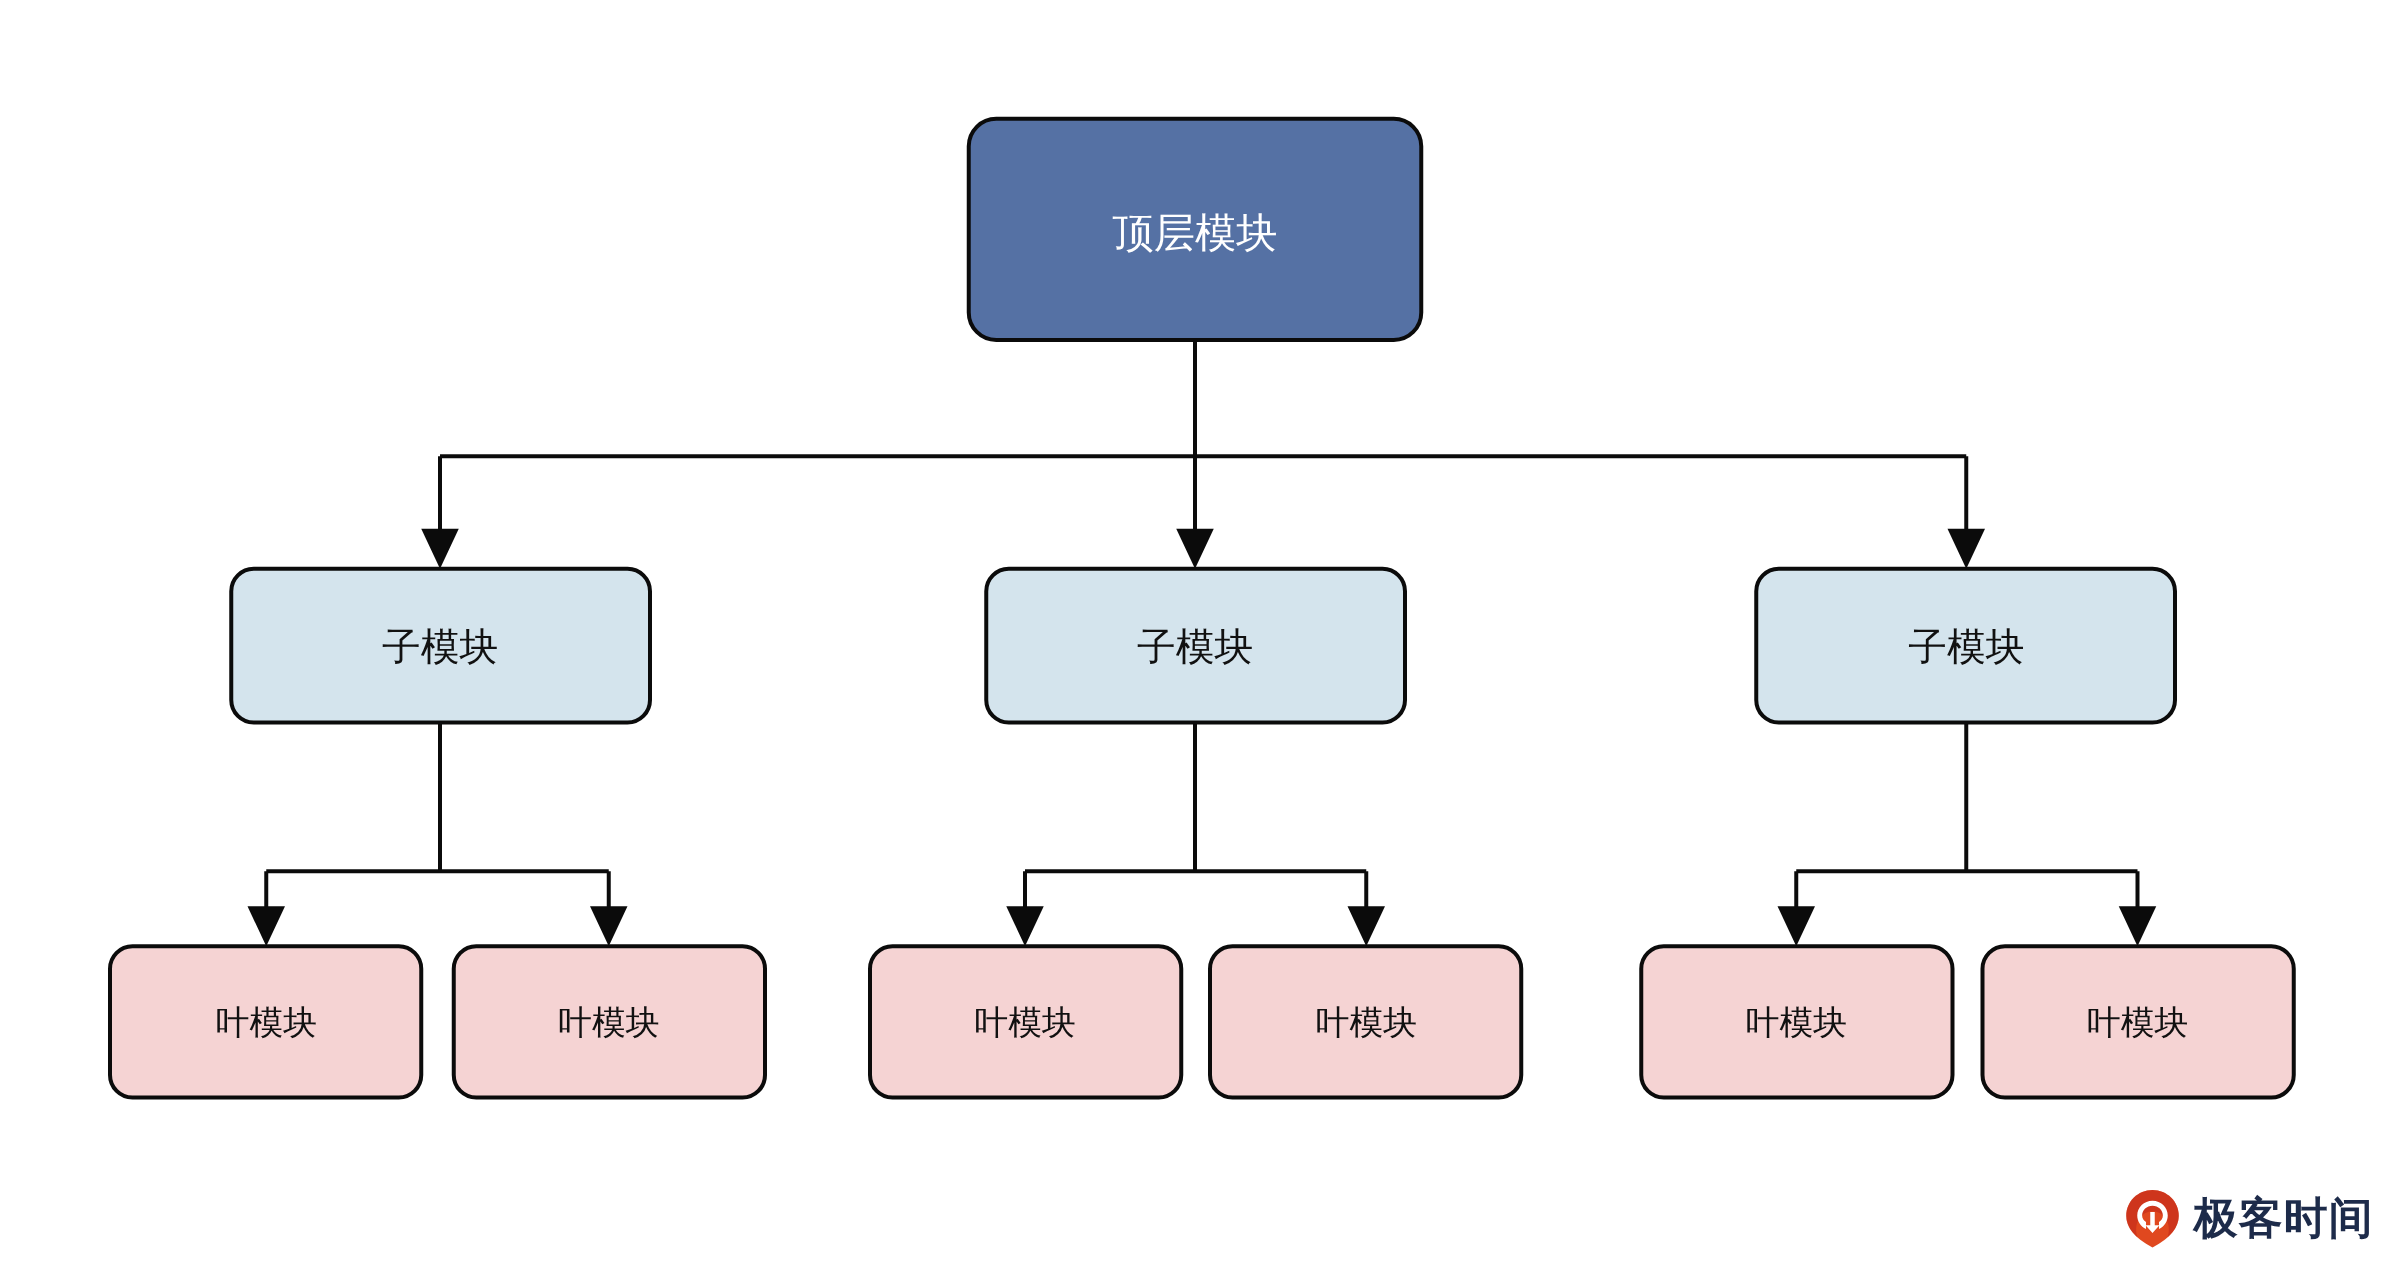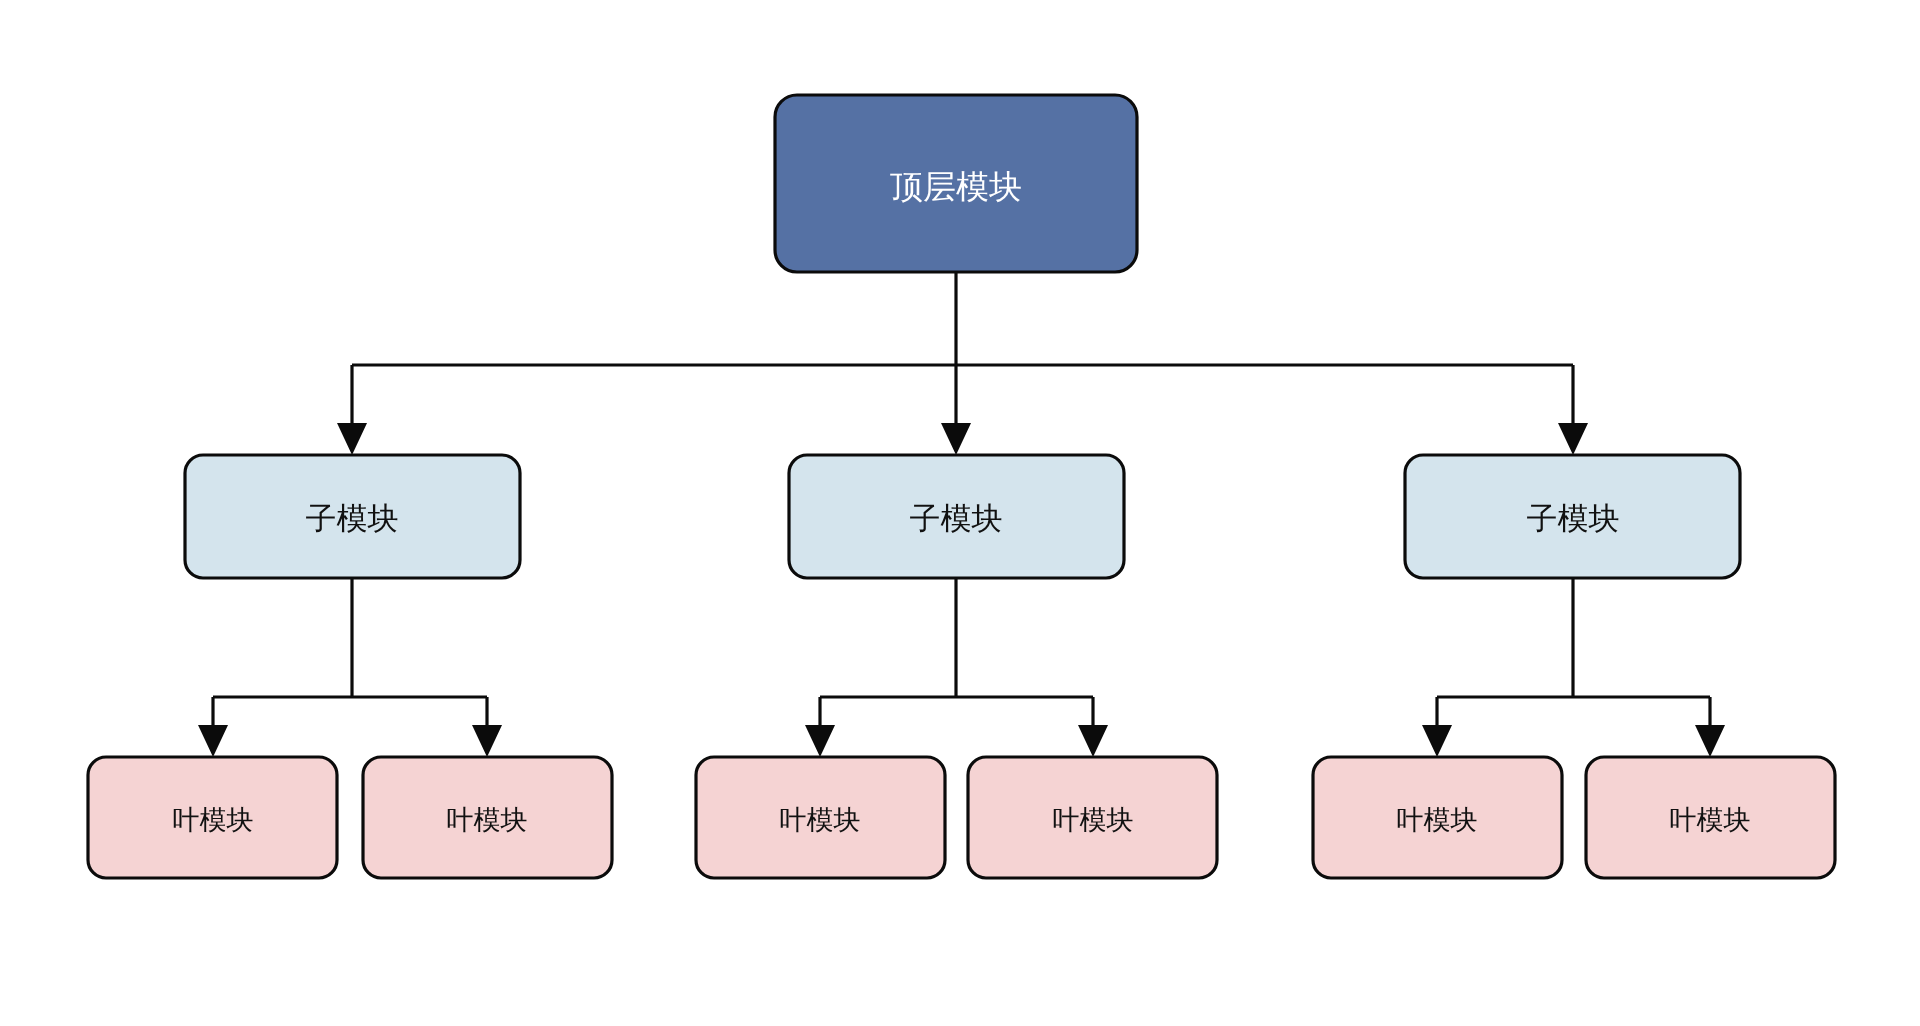--- a/index.html
+++ b/index.html
@@ -183,14 +183,23 @@
       <text class="node-label label-leaf" x="1437" y="819">叶模块</text>
     </g>
 
     <g>
       <rect class="node-rect" x="1586" y="757" width="249" height="121" rx="18" ry="18" fill="#f5d3d3"></rect>
       <text class="node-label label-leaf" x="1710" y="819">叶模块</text>
     </g>
 
   </svg>
 
+  <div id="brand-logo">
+    <svg class="mark" viewBox="0 0 44 48" xmlns="http://www.w3.org/2000/svg">
+      <path d="M22 1 C10.4 1 1 10.2 1 21.6 C1 30.6 7.2 39.4 22 47 C36.8 39.4 43 30.6 43 21.6 C43 10.2 33.6 1 22 1 Z" fill="#e0481f"></path>
+      <path d="M22 1 C10.4 1 1 10.2 1 21.6 C1 27.6 3.8 33.6 10 38.6 C8.2 34 8.6 28.6 11 24.6 C13.6 20.2 18 18 22 18 C26 18 30.4 20.2 33 24.6 C35.4 28.6 35.8 34 34 38.6 C40.2 33.6 43 27.6 43 21.6 C43 10.2 33.6 1 22 1 Z" fill="#c0271a" opacity="0.55"></path>
+      <path d="M22 9.5 C15.2 9.5 9.8 14.8 9.8 21.3 C9.8 26.1 12.6 30.2 16.8 32.1 L16.8 26.6 C14.9 25.2 13.7 23.4 13.7 21.3 C13.7 17.1 17.4 13.6 22 13.6 C26.6 13.6 30.3 17.1 30.3 21.3 C30.3 23.4 29.1 25.2 27.2 26.6 L27.2 32.1 C31.4 30.2 34.2 26.1 34.2 21.3 C34.2 14.8 28.8 9.5 22 9.5 Z" fill="#ffffff"></path>
+      <path d="M20.2 18.6 L23.8 18.6 L23.8 29.2 L27.6 29.2 L22 35.4 L16.4 29.2 L20.2 29.2 Z" fill="#ffffff"></path>
+    </svg>
+    <span class="wordmark">极客时间</span>
+  </div>
 
 </div>
 
 </body></html>

